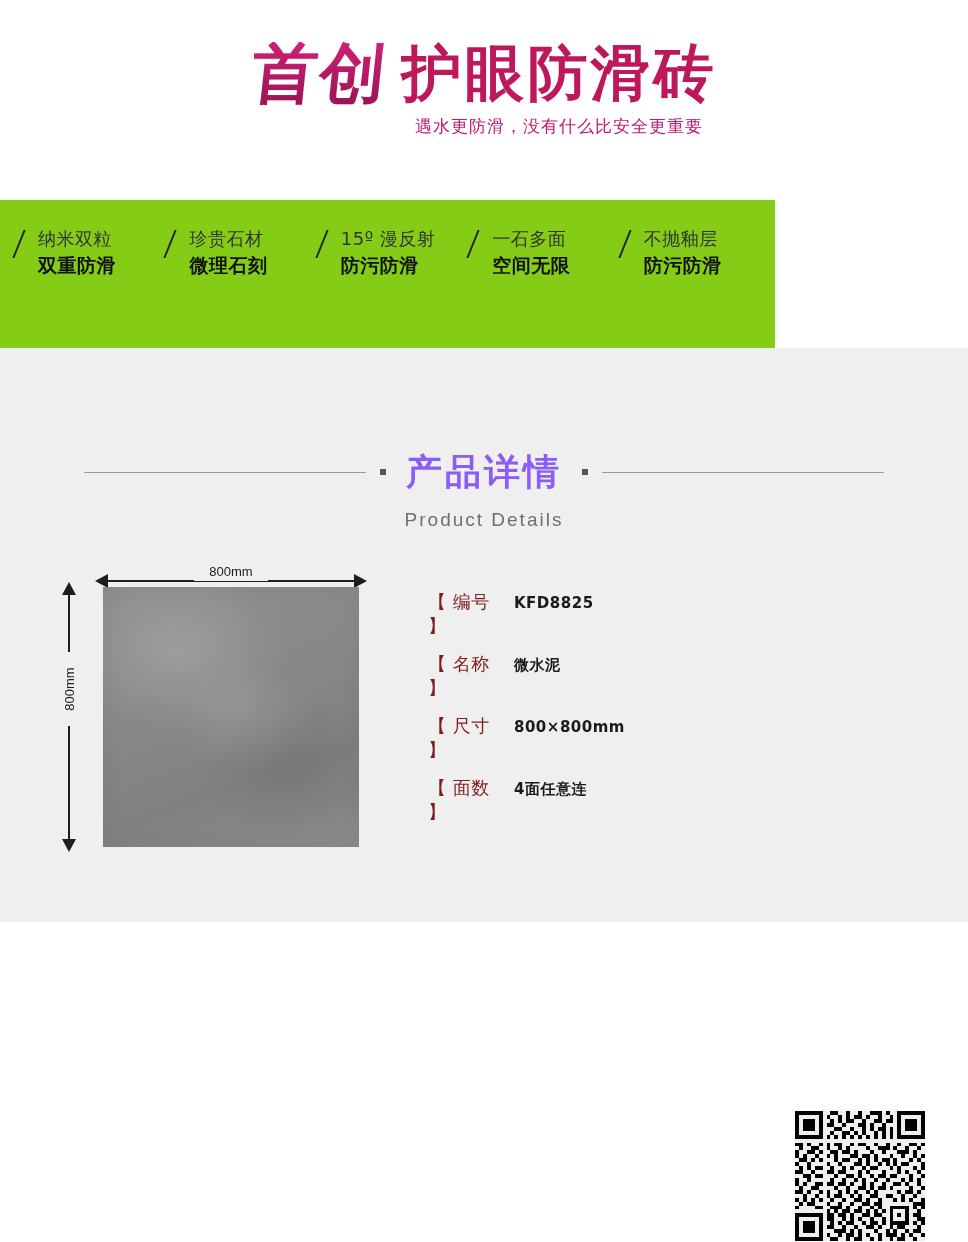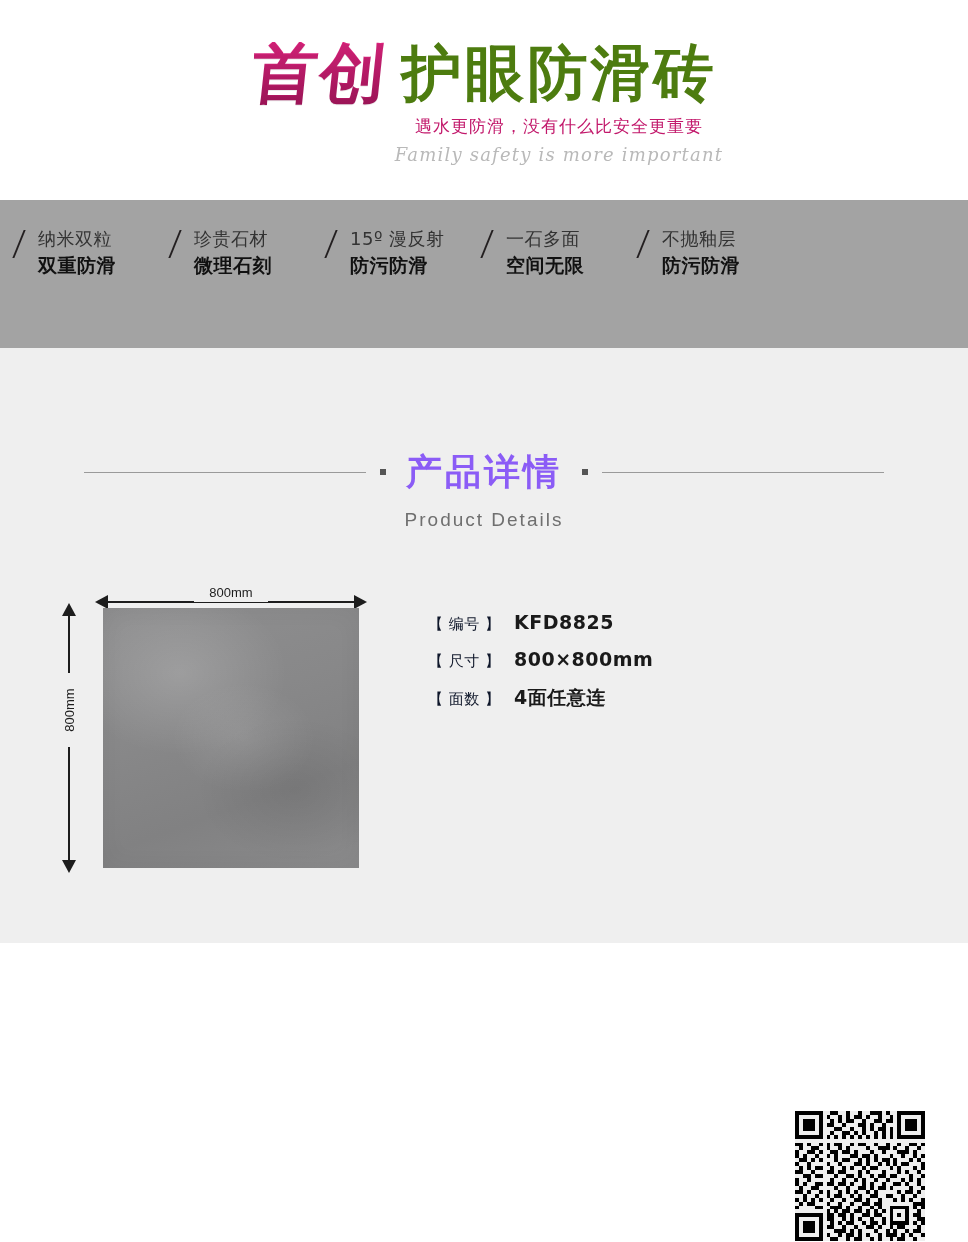--- a/index.html
+++ b/index.html
@@ -43,21 +43,21 @@
     -webkit-text-fill-color: transparent;
     transform: skewX(-6deg);
     text-shadow: 0 1px 0 rgba(0,0,0,0.08);
   }
   .brand-title {
     font-family: "DejaVu Sans", sans-serif;
     font-weight: bold;
     font-size: 60px;
     line-height: 1;
     letter-spacing: 3px;
-    color: #4d7c0f;
+    color: #be185d;
     padding-bottom: 2px;
   }
   .brand-sub {
     text-align: center;
     font-family: "DejaVu Sans", sans-serif;
     font-size: 17px;
     letter-spacing: 1px;
     color: #c2186b;
     margin-top: 10px;
     margin-left: 150px;
@@ -68,23 +68,23 @@
     font-style: italic;
     font-size: 18px;
     letter-spacing: 1.2px;
     color: #b9b9b9;
     margin-top: 6px;
     margin-left: 150px;
   }
 
   
   .features {
-    width: 968px;
+    width: 775px;
     height: 148px;
-    background: #a3a3a3;
+    background: #84cc16;
     display: flex;
     padding-left: 18px;
     box-sizing: border-box;
     padding-top: 26px;
   }
   .feature {
     width: 156px;
     position: relative;
     padding-left: 6px;
     box-sizing: border-box;
@@ -158,21 +158,21 @@
     font-size: 19px;
     letter-spacing: 2px;
     color: #6f6f6f;
     margin-top: 19px;
   }
 
   
   .detail {
     position: relative;
     height: 360px;
-    margin-top: 52px;
+    margin-top: 31px;
   }
   .tile-big {
     position: absolute;
     left: 103px;
     top: 25px;
     width: 256px;
     height: 260px;
     background:
       radial-gradient(ellipse 60% 45% at 30% 25%, rgba(255,255,255,0.16), rgba(255,255,255,0) 70%),
       radial-gradient(ellipse 55% 40% at 75% 70%, rgba(0,0,0,0.08), rgba(0,0,0,0) 70%),
@@ -262,28 +262,28 @@
     left: 428px;
     top: 28px;
   }
   .spec-row {
     display: flex;
     align-items: baseline;
     margin-bottom: 14px;
   }
   .spec-key {
     font-family: "DejaVu Sans", sans-serif;
-    font-size: 15px;
-    color: #0f172a;
+    font-size: 18px;
+    color: #7f1d1d;
     width: 86px;
     letter-spacing: 0.5px;
   }
   .spec-val {
     font-family: "DejaVu Sans", sans-serif;
-    font-size: 19px;
+    font-size: 15px;
     font-weight: bold;
     color: #1a1a1a;
     letter-spacing: 0.5px;
   }
 
   
   .qr {
     position: absolute;
     left: 795px;
     top: 763px;
@@ -294,21 +294,20 @@
 </style>
 </head>
 <body>
 
 <div class="banner">
   <div class="brand-row">
     <div class="brand-mark">首创</div>
     <div class="brand-title">护眼防滑砖</div>
   </div>
   <div class="brand-sub">遇水更防滑，没有什么比安全更重要</div>
-  <div class="brand-sub-en">Family safety is more important</div>
 </div>
 
 <div class="features">
   <div class="feature">
     <span class="slash"></span>
     <div class="f-top">纳米双粒</div>
     <div class="f-bot">双重防滑</div>
   </div>
   <div class="feature">
     <span class="slash"></span>
@@ -359,20 +358,24 @@
       <div class="arw-b"></div>
       <div class="lbl">800mm</div>
     </div>
 
     <div class="tile-big"></div>
 
     <div class="specs">
       <div class="spec-row">
         <div class="spec-key">【 编号 】</div>
         <div class="spec-val">KFD8825</div>
+      </div>
+      <div class="spec-row">
+        <div class="spec-key">【 名称 】</div>
+        <div class="spec-val">微水泥</div>
       </div>
       <div class="spec-row">
         <div class="spec-key">【 尺寸 】</div>
         <div class="spec-val">800×800mm</div>
       </div>
       <div class="spec-row">
         <div class="spec-key">【 面数 】</div>
         <div class="spec-val">4面任意连</div>
       </div>
     </div>

